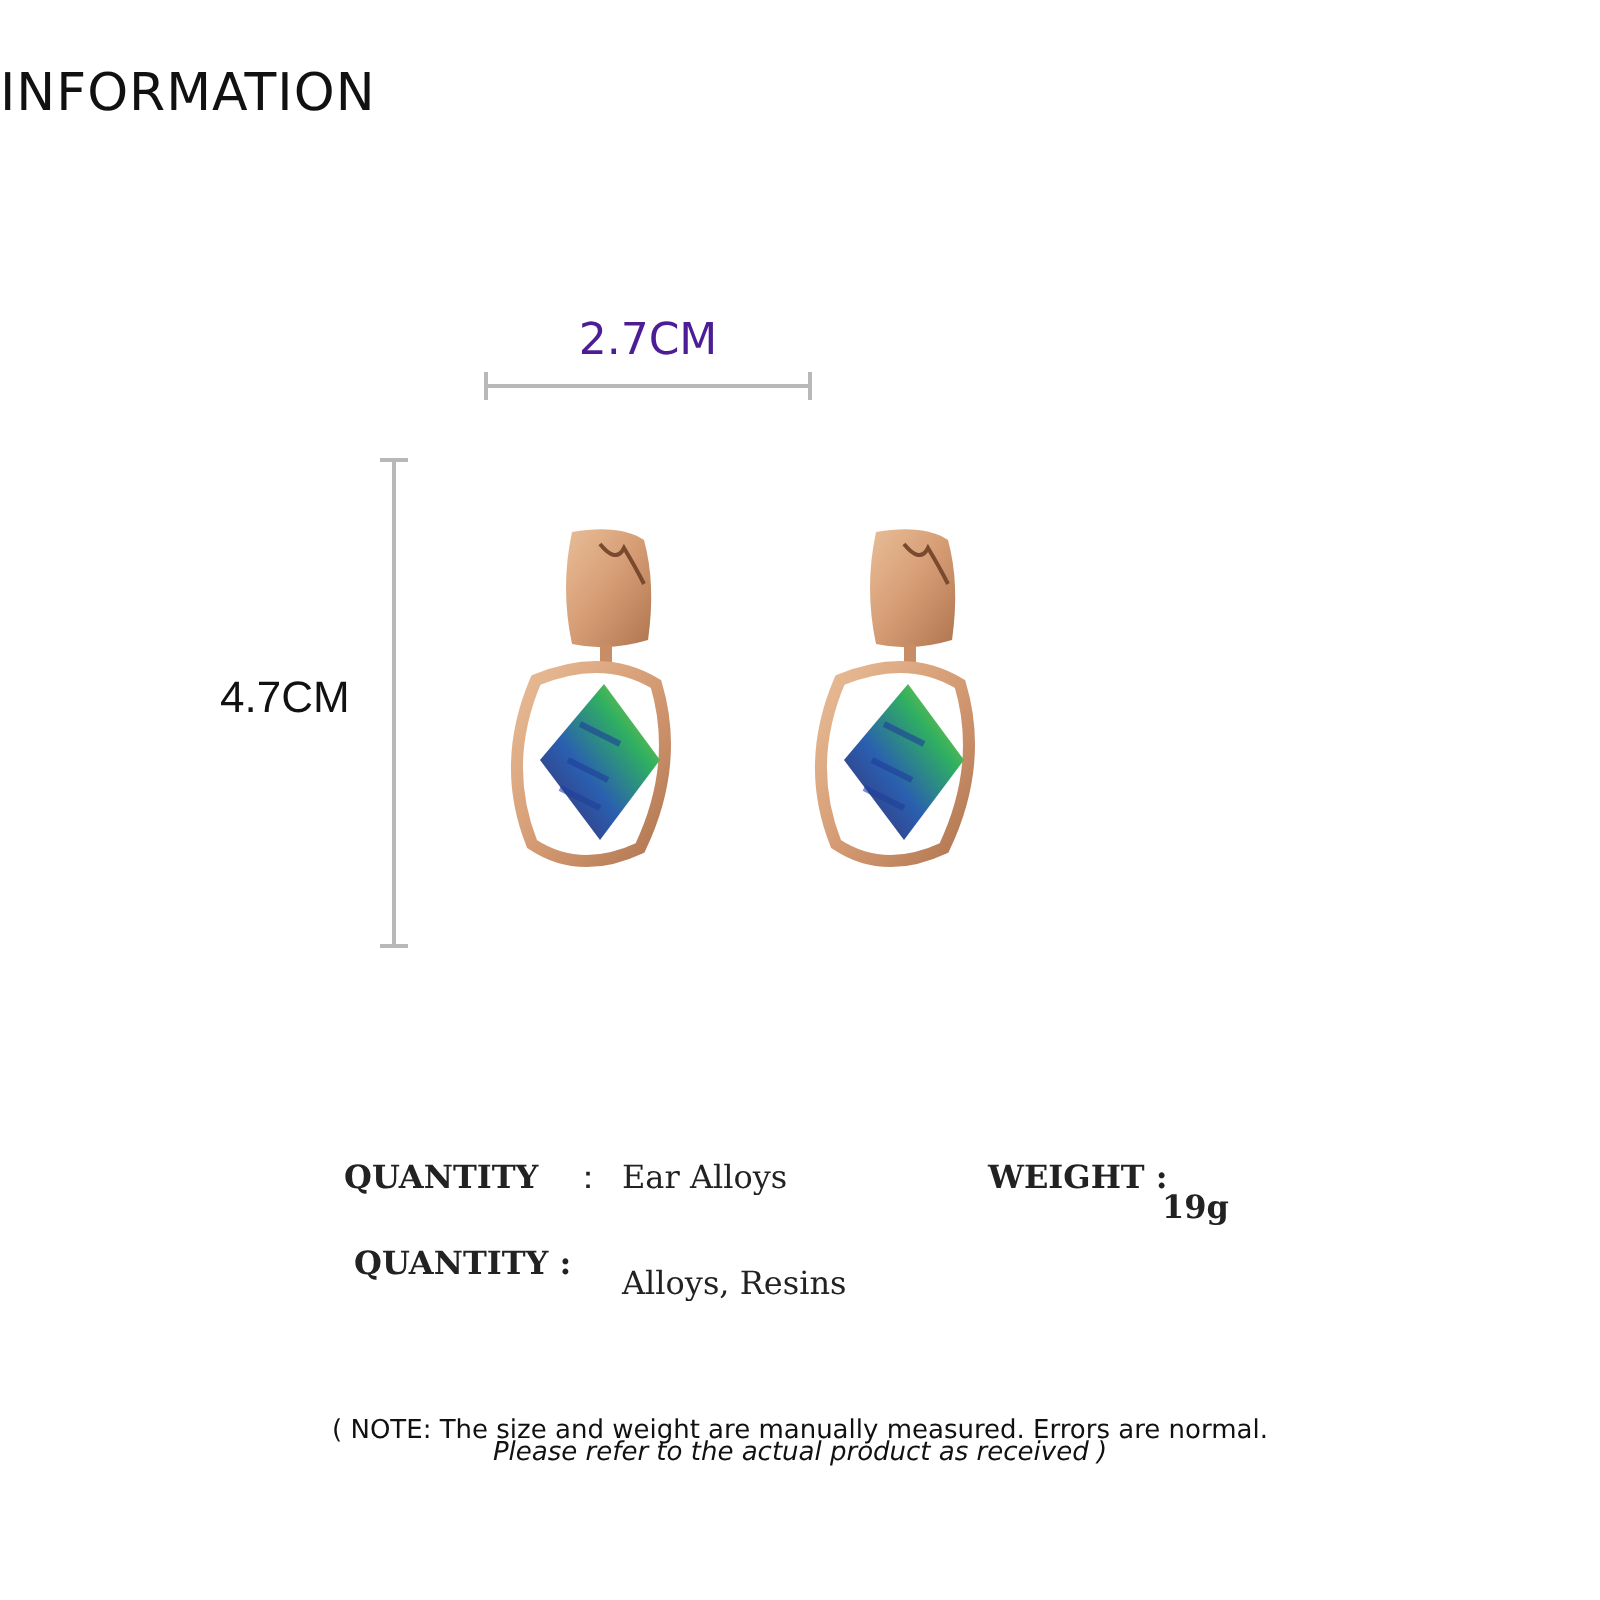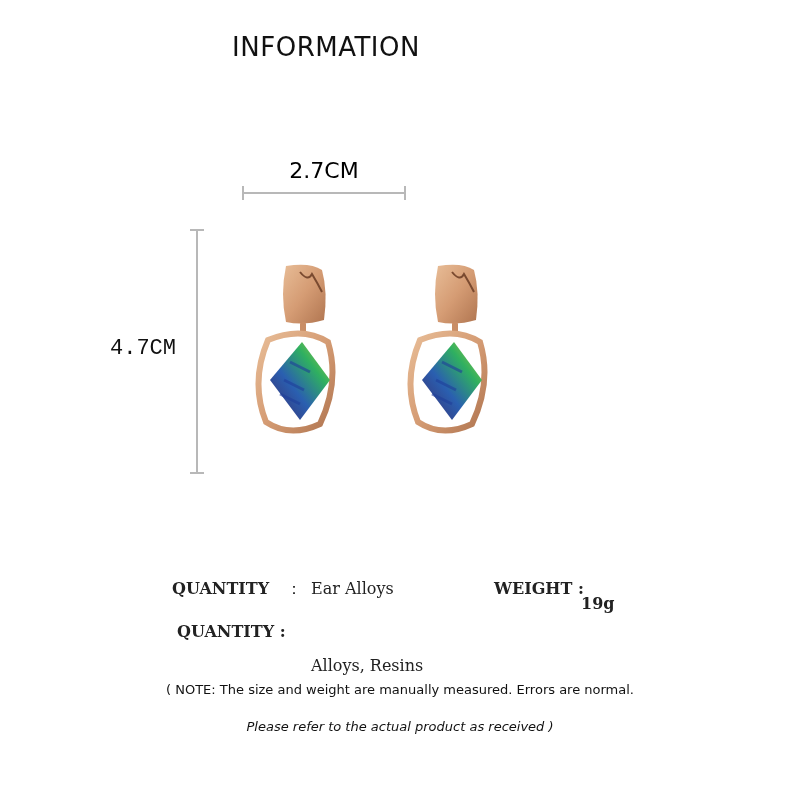--- a/index.html
+++ b/index.html
@@ -1,23 +1,23 @@
 <!DOCTYPE html>
 <html><head>
 <meta charset="utf-8">
 <style>
   html, body { margin:0; padding:0; background:#ffffff; }
   body { width:800px; height:800px; position:relative; overflow:hidden; font-family:"Liberation Sans", sans-serif; color:#111; }
-  .title { position:absolute; top:32px; left:0; width:652px; text-align:center; font-family:"DejaVu Sans", sans-serif; font-size:26px; letter-spacing:0.5px; color:#111; }
-  .dim-h-label { position:absolute; top:158px; left:243px; width:162px; text-align:center; font-family:"DejaVu Sans", sans-serif; font-size:22px; color:#000000; }
+  .title { position:absolute; top:32px; left:0; width:652px; font-family:"DejaVu Sans", sans-serif; font-size:26px; letter-spacing:0.5px; color:#111; }
+  .dim-h-label { position:absolute; top:158px; left:243px; width:162px; text-align:center; font-family:"DejaVu Sans", sans-serif; font-size:22px; color:#4c1d95; }
   .dim-h-line { position:absolute; top:192px; left:243px; width:162px; height:2px; background:#b8b8b8; }
   .dim-h-cap { position:absolute; width:2px; height:14px; background:#b8b8b8; top:186px; }
   .dim-v-line { position:absolute; left:196px; top:230px; width:2px; height:244px; background:#b8b8b8; }
   .dim-v-cap { position:absolute; left:190px; width:14px; height:2px; background:#b8b8b8; }
-  .dim-v-label { position:absolute; left:110px; top:336px; font-family:Liberation Mono, monospace; font-size:22px; color:#111; }
+  .dim-v-label { position:absolute; left:110px; top:336px; font-family:Liberation Sans, sans-serif; font-size:22px; color:#111; }
   .earring { position:absolute; top:262px; width:100px; height:180px; }
   .info { position:absolute; font-family:"DejaVu Serif", "Liberation Serif", serif; font-size:16px; color:#222;margin-left:16px; }
   .info b { font-weight:bold; }
   .note { position:absolute; left:0; width:800px; text-align:center; font-family:"DejaVu Sans", sans-serif; font-size:13px; color:#111; }
 </style>
 </head>
 <body>
 
 <div class="title">INFORMATION</div>
 
@@ -60,16 +60,16 @@
   <path d="M62 80 L90 118 L60 158 L30 118 Z" fill="url(#stone1)"></path>
   <path d="M50 100 L70 110 M44 118 L64 128 M40 132 L60 142" stroke="#1f3f9a" stroke-width="3" opacity="0.6"></path>
 </svg>
 
 <div class="info" style="left:156px; top:579px;"><b>QUANTITY</b></div>
 <div class="info" style="left:270px; top:579px;">：</div>
 <div class="info" style="left:295px; top:579px;">Ear Alloys</div>
 <div class="info" style="left:478px; top:579px;"><b>WEIGHT :</b></div>
 <div class="info" style="left:565px; top:594px;"><b>19g</b></div>
 <div class="info" style="left:161px; top:622px;"><b>QUANTITY :</b></div>
-<div class="info" style="left:295px; top:656px;">Alloys, Resins</div>
+<div class="info" style="left:295px; top:632px;">Alloys, Resins</div>
 
-<div class="note" style="top:682px;text-align:center;">( NOTE: The size and weight are manually measured. Errors are normal.</div>
+<div class="note" style="top:708px;text-align:center;">( NOTE: The size and weight are manually measured. Errors are normal.</div>
 <div class="note" style="top:719px;font-style:italic;">Please refer to the actual product as received )</div>
 
 </body></html>

